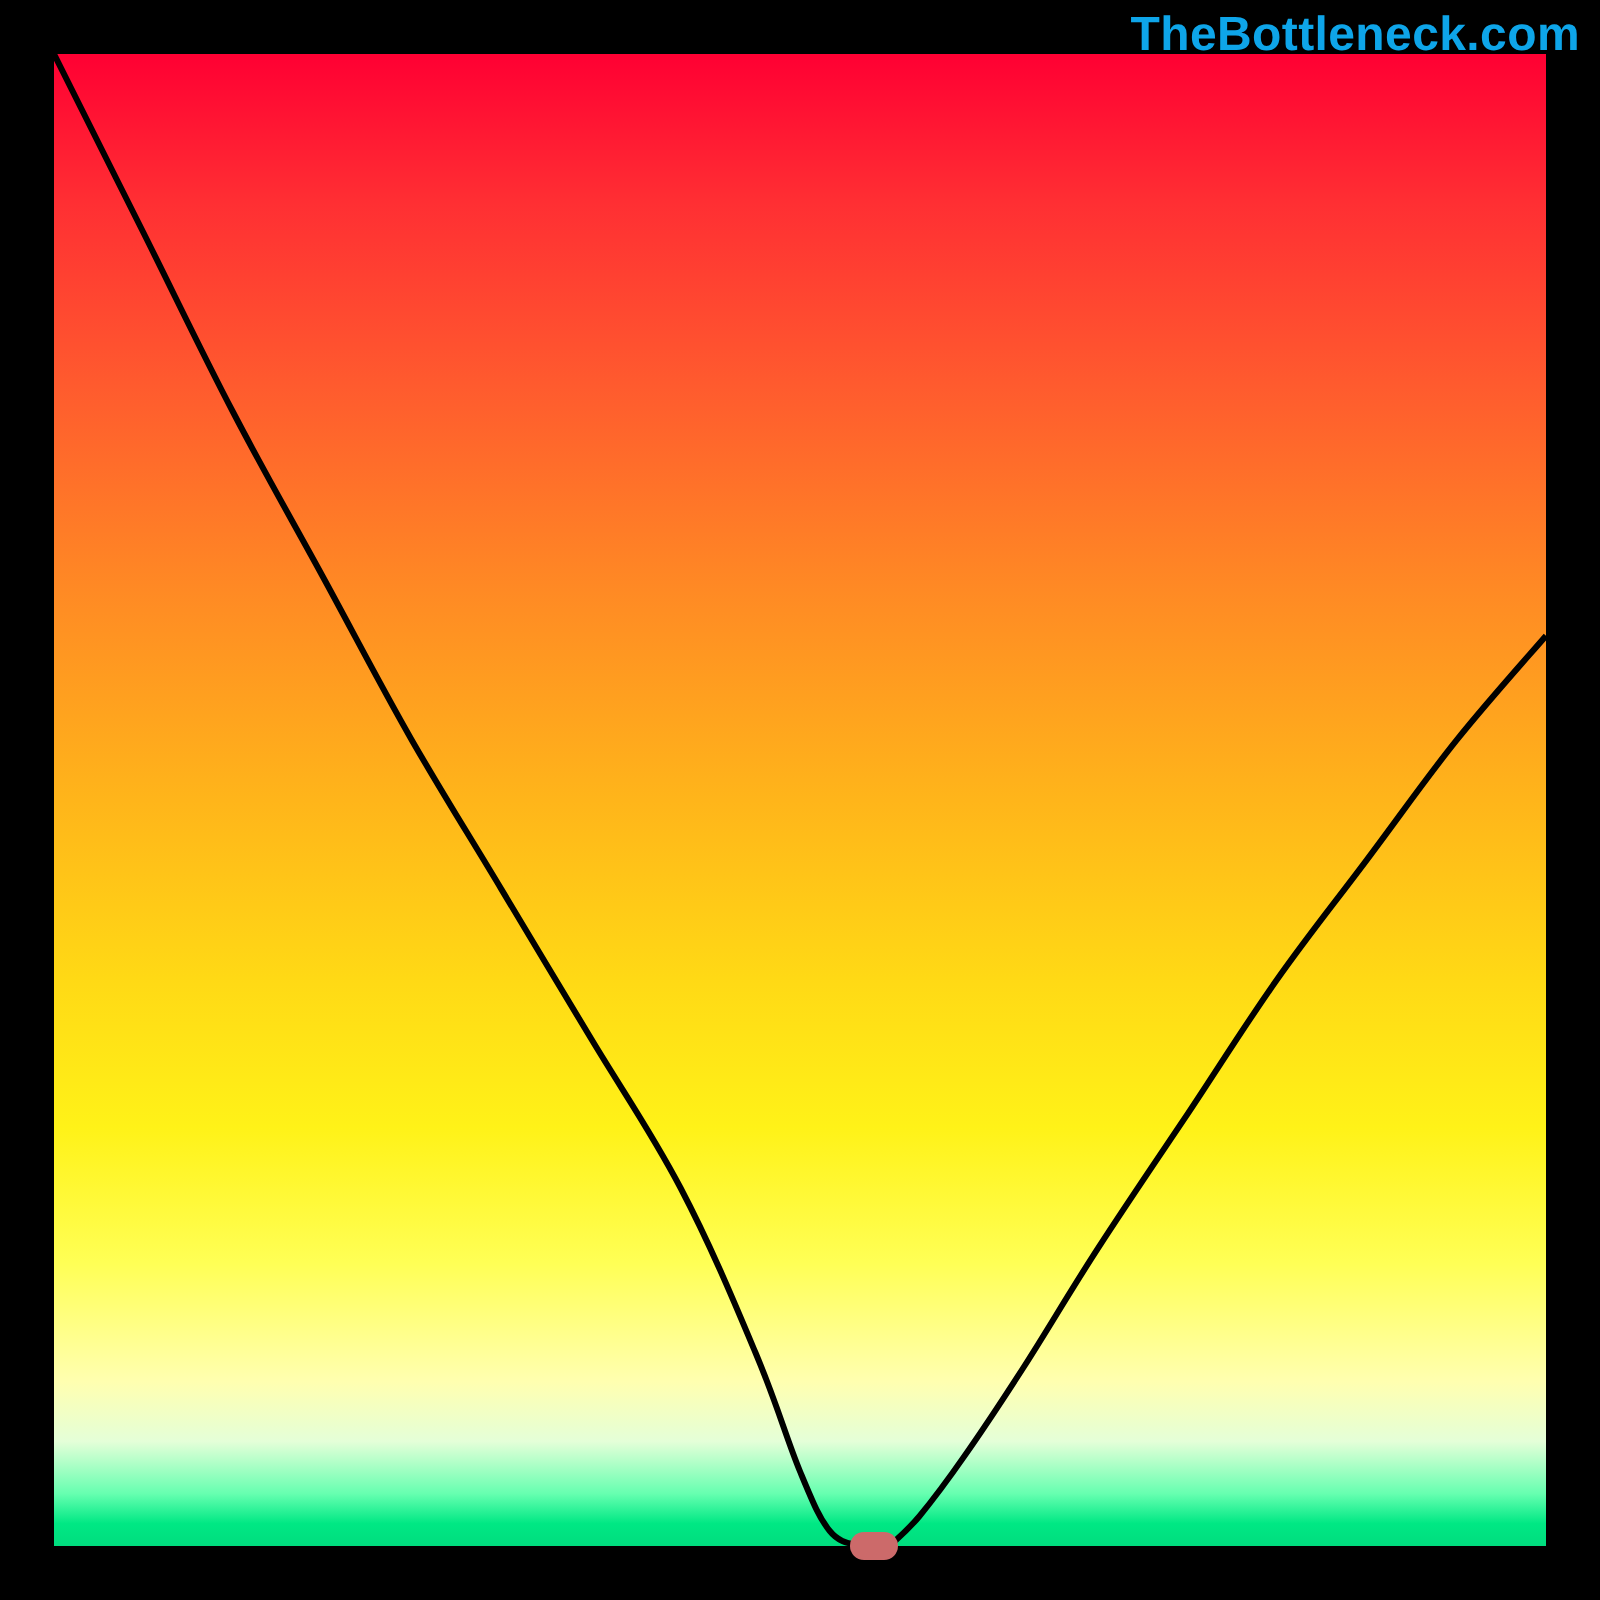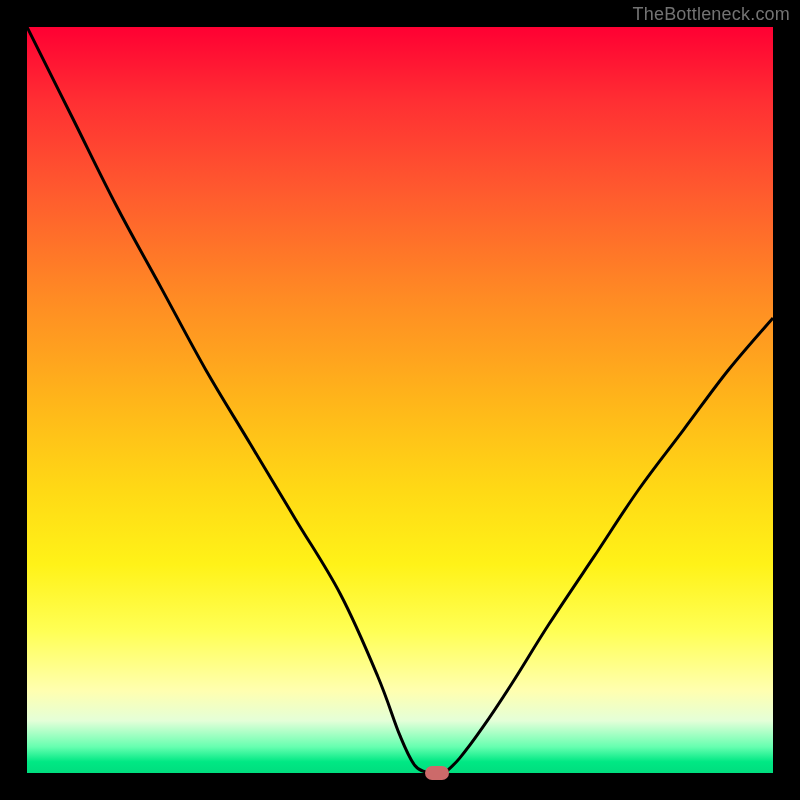--- a/index.html
+++ b/index.html
@@ -37,23 +37,23 @@
       #e4ffd8 93%,
       #66ffb0 96.5%,
       #00e884 98.5%,
       #00dd7e 100%
     );
   }
   .watermark {
     position: absolute;
     top: 4px;
     right: 10px;
-    color: #737373;
-    font-size: 18px;
-    font-weight: 400;
+    color: #0ea5e9;
+    font-size: 24px;
+    font-weight: 700;
     letter-spacing: 0.2px;
     user-select: none;
   }
   svg.curve {
     position: absolute;
     left: 0;
     top: 0;
     width: 746px;
     height: 746px;
   }

